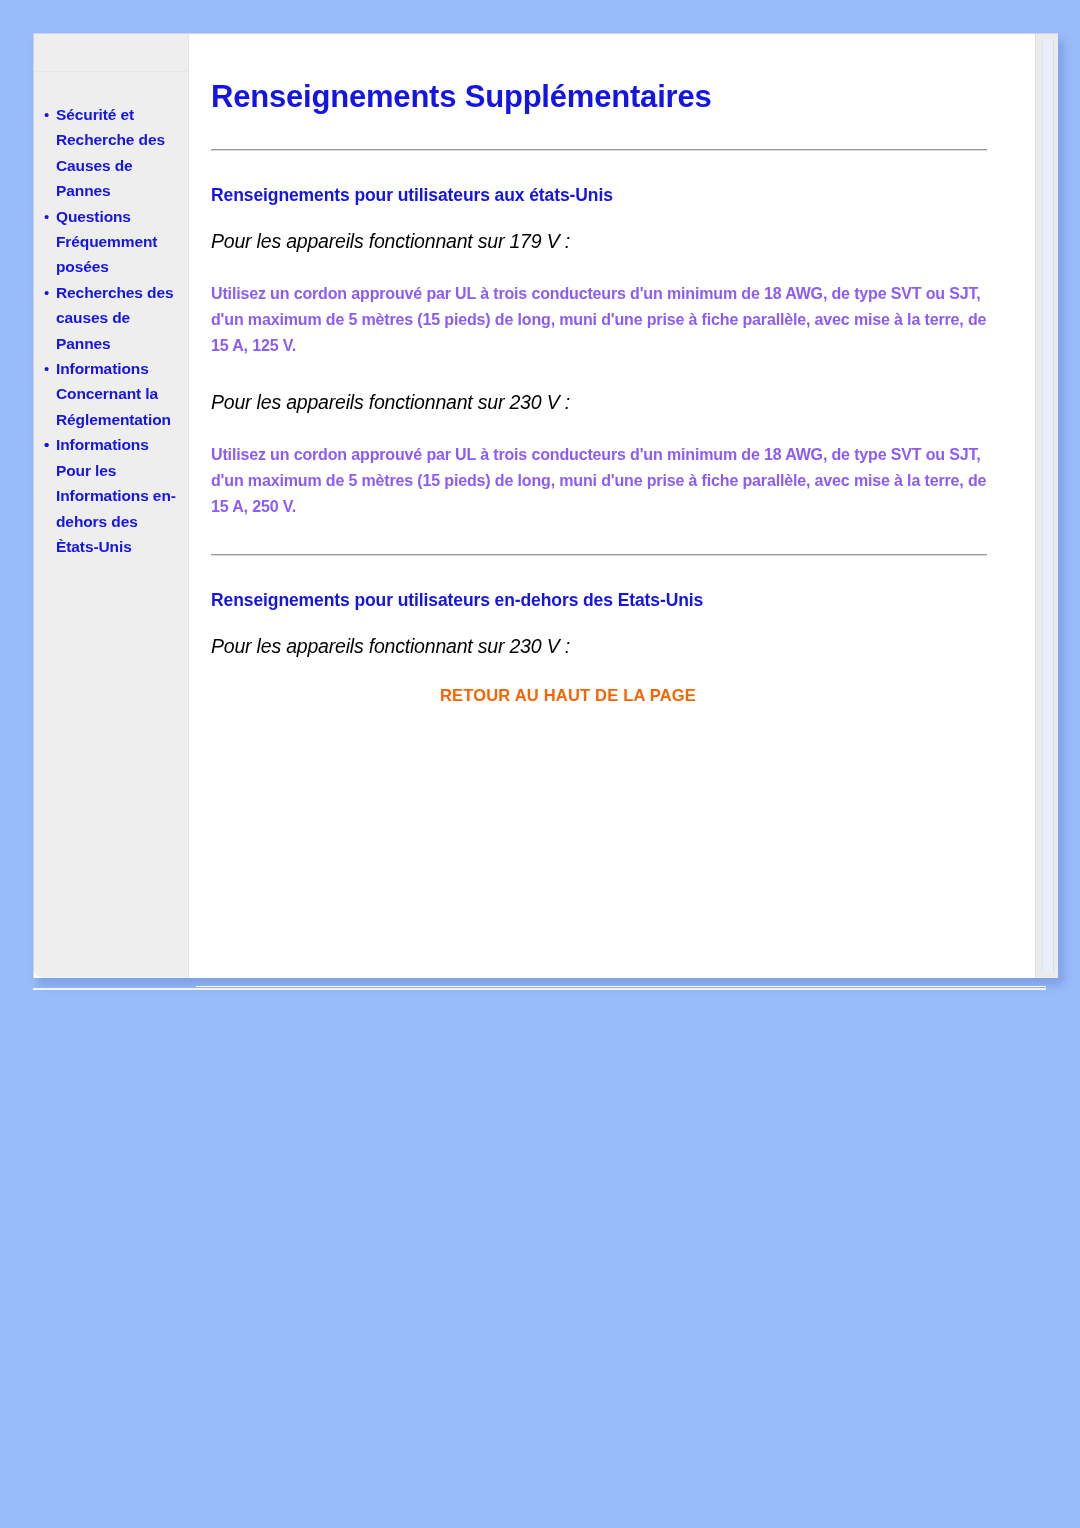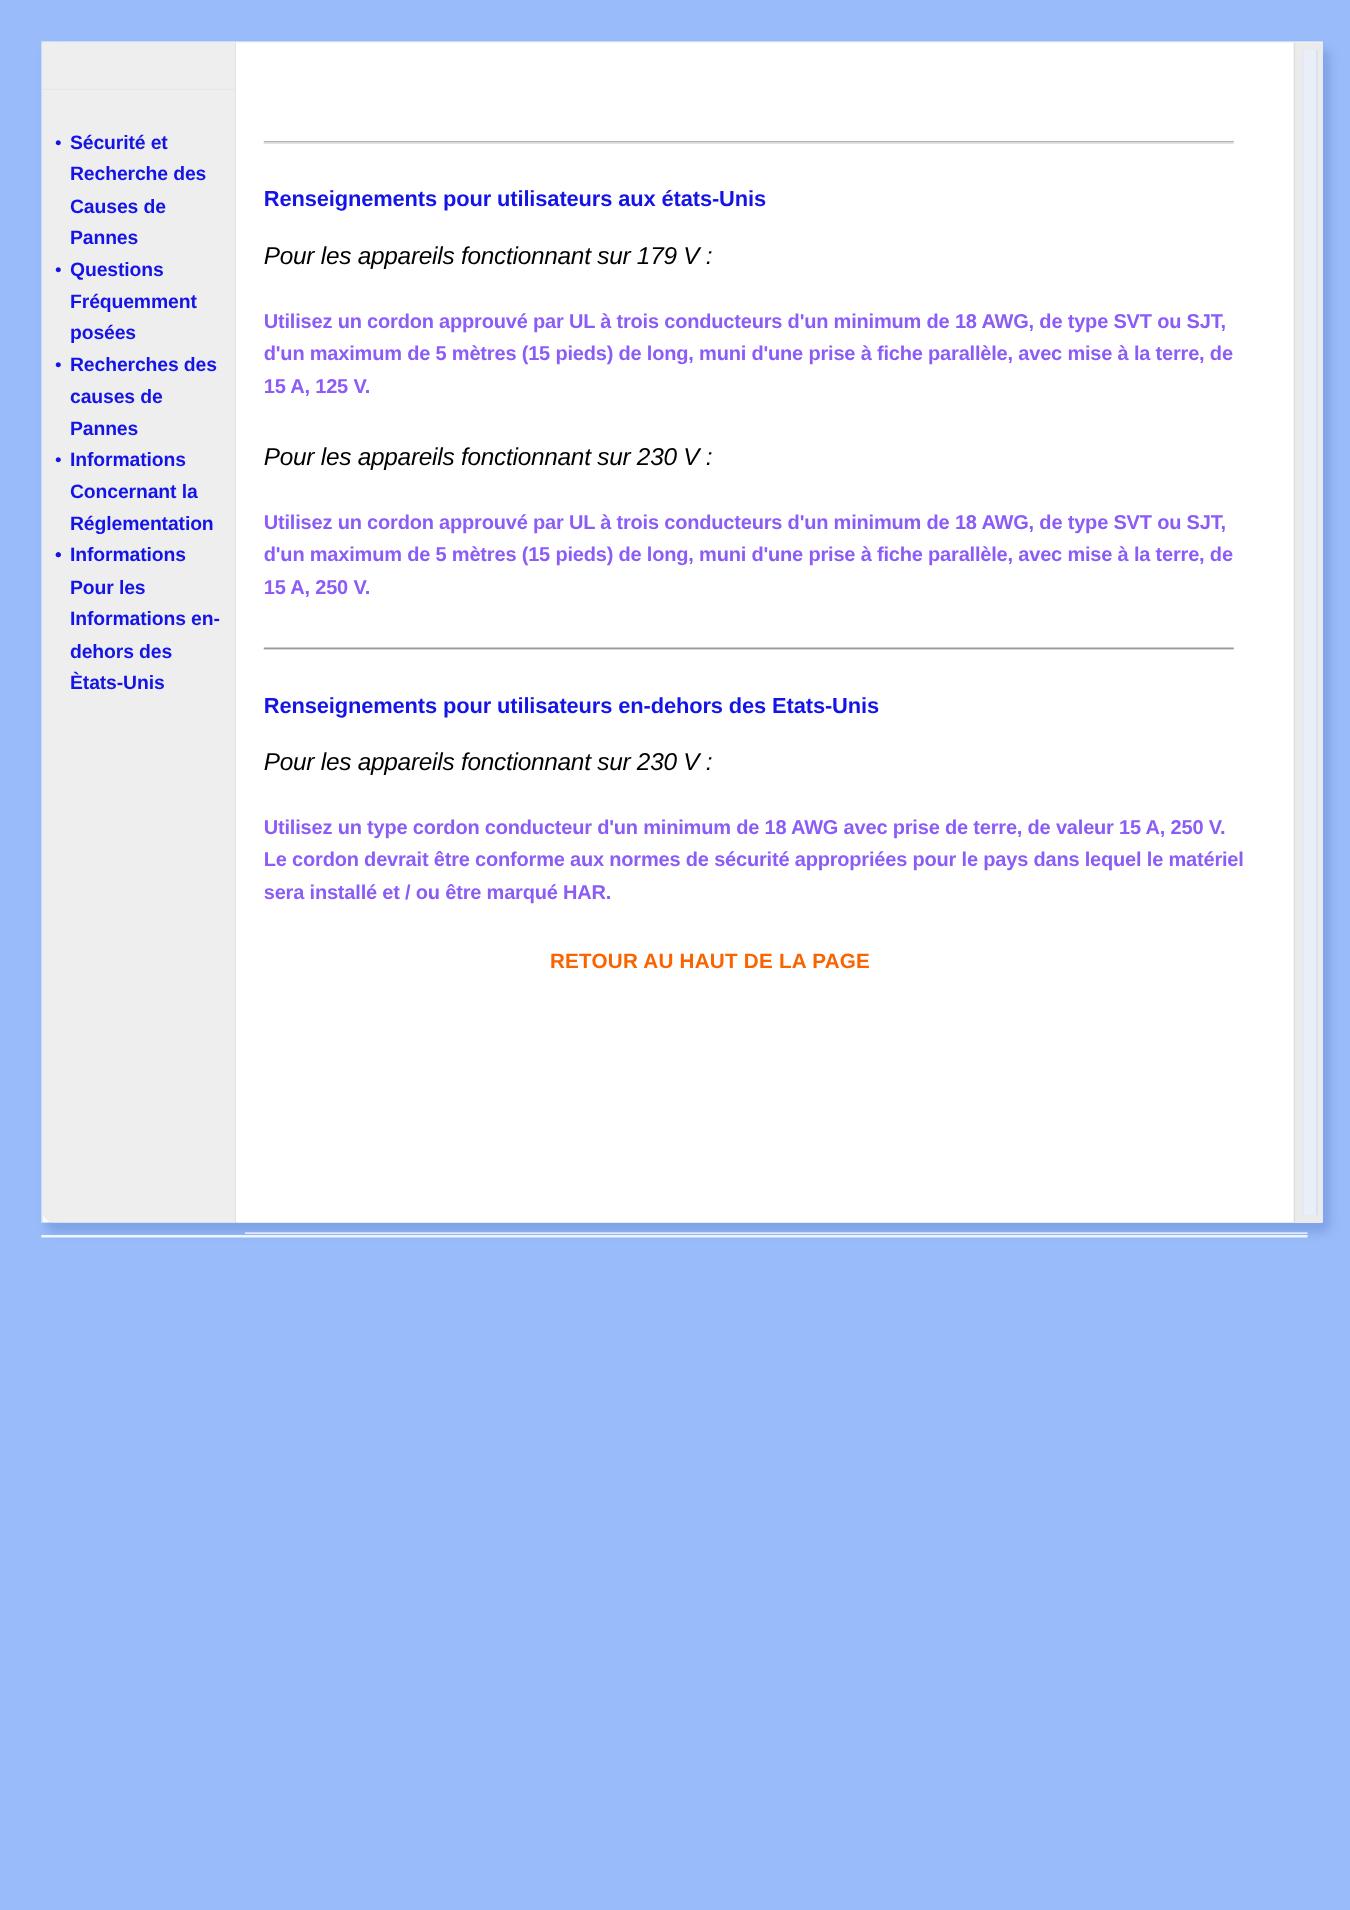--- a/index.html
+++ b/index.html
@@ -234,40 +234,40 @@
           <span class="bullet">•</span>
           <a href="#">Informations Pour les Informations en-dehors des Ètats-Unis</a>
         </li>
 
       </ul>
     </nav>
 
     <div id="content-wrap">
       <main id="content">
 
+        <h1 id="main-title">Renseignements Supplémentaires</h1>
 
         <hr class="rule">
 
         <section>
           <h2 class="section-title">Renseignements pour utilisateurs aux états-Unis</h2>
 
           <p class="lead">Pour les appareils fonctionnant sur 179 V :</p>
           <p class="body-text">Utilisez un cordon approuvé par UL à trois conducteurs d'un minimum de 18 AWG, de type SVT ou SJT, d'un maximum de 5 mètres (15 pieds) de long, muni d'une prise à fiche parallèle, avec mise à la terre, de 15 A, 125 V.</p>
 
           <p class="lead">Pour les appareils fonctionnant sur 230 V :</p>
           <p class="body-text">Utilisez un cordon approuvé par UL à trois conducteurs d'un minimum de 18 AWG, de type SVT ou SJT, d'un maximum de 5 mètres (15 pieds) de long, muni d'une prise à fiche parallèle, avec mise à la terre, de 15 A, 250 V.</p>
         </section>
 
         <hr class="rule">
 
         <section>
           <h2 class="section-title">Renseignements pour utilisateurs en-dehors des Etats-Unis</h2>
 
           <p class="lead">Pour les appareils fonctionnant sur 230 V :</p>
-          <p class="body-text">Utilisez un type cordon conducteur d'un minimum de 18 AWG avec prise de terre, de valeur 15 A, 250 V. Le cordon devrait être conforme aux normes de sécurité appropriées pour le pays dans lequel le matériel sera installé et / ou être marqué HAR.</p>
         </section>
 
         <div class="top-link-wrap">
           <a href="#" id="top-link">RETOUR AU HAUT DE LA PAGE</a>
         </div>
 
       </main>
 
       <div id="right-rail">
         <div id="right-rail-thumb"></div>

